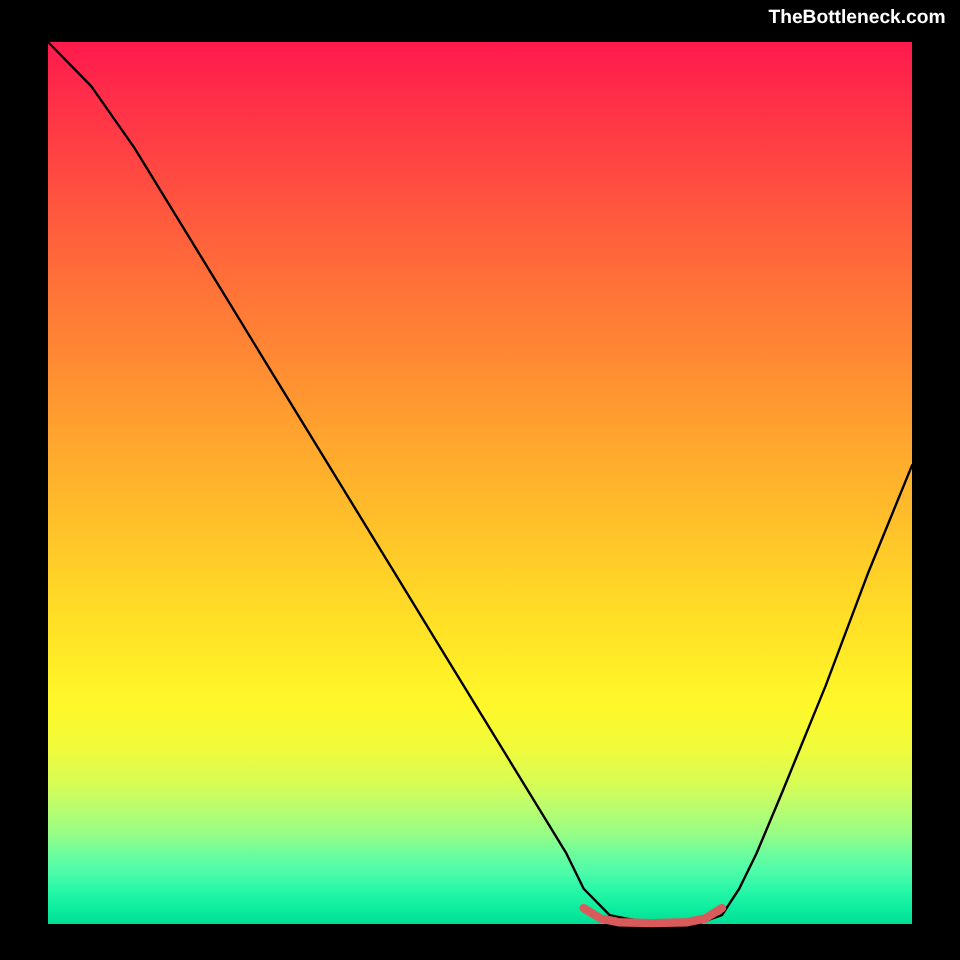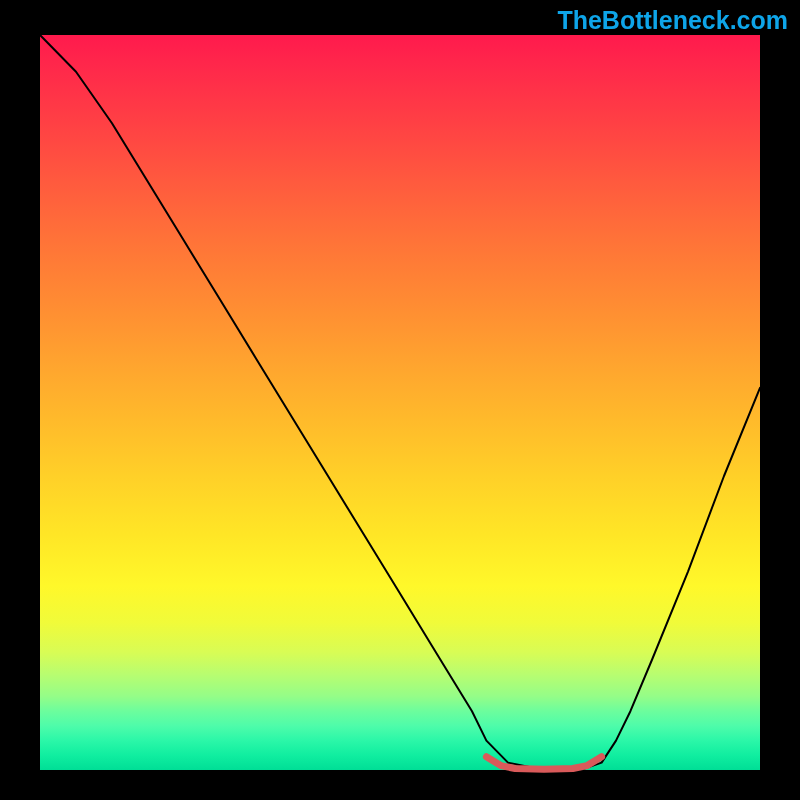--- a/index.html
+++ b/index.html
@@ -8,23 +8,23 @@
     width: 800px;
     height: 800px;
     position: relative;
     background: #000;
   }
   .watermark {
     position: absolute;
     top: 6px;
     right: 12px;
     font-family: Arial, Helvetica, sans-serif;
-    font-size: 25px;
+    font-size: 16px;
     font-weight: bold;
-    color: #0ea5e9;
+    color: #ffffff;
     z-index: 10;
   }
   .plot {
     position: absolute;
     left: 40px;
     top: 35px;
     width: 720px;
     height: 735px;
     background: linear-gradient(to bottom,
       #ff1a4d 0%,

